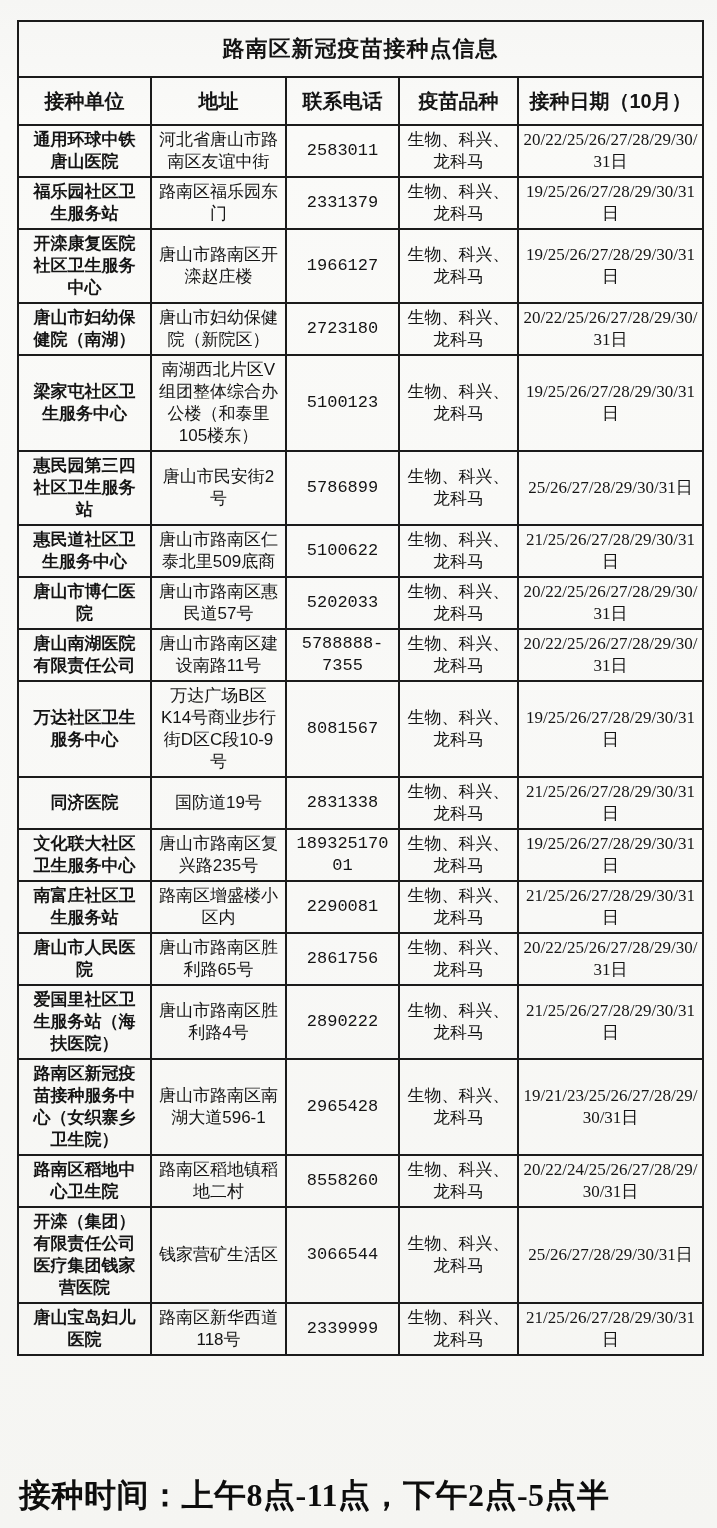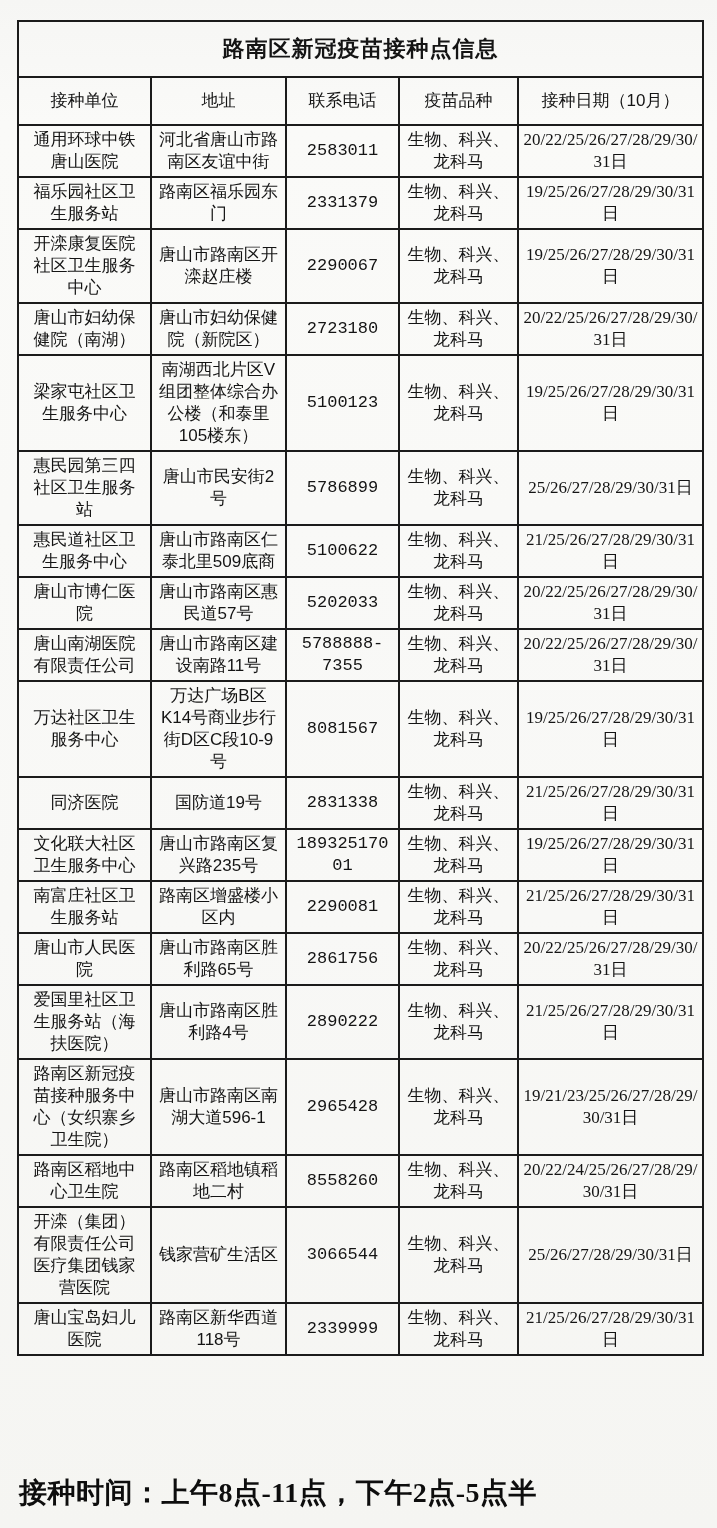--- a/index.html
+++ b/index.html
@@ -20,34 +20,34 @@
     font-size:17px;line-height:22px;
     padding:3px 6px;
     font-weight:400;
     word-wrap:break-word;
   }
   .vax th.title-cell{
     height:48px;font-size:22px;font-weight:700;letter-spacing:1px;
     line-height:26px;
   }
   .vax th.hdr{
-    height:40px;font-size:17px;font-weight:400;padding:3px 8px;
-  }
-  .vax td.c1{padding:3px 14px;}
+    height:40px;font-size:20px;font-weight:700;padding:3px 8px;
+  }
+  .vax td.c1{padding:3px 14px;font-weight:bold;}
   .vax td.c2{padding:3px 6px;}
   .vax td.c3{padding:3px 8px;font-family:Liberation Mono, monospace;font-size:17px;}
   .vax td.c4{padding:3px 6px;border-radius:15px;}
   .vax td.c5{
     padding:3px 4px;
     font-family:"Liberation Serif","DejaVu Serif",serif;
     font-size:17px;word-break:break-all;line-height:22px;
   }
   .footer-note{
     position:absolute;left:19px;top:1474px;width:680px;
-    font-size:28px;font-weight:700;letter-spacing:0.5px;
+    font-size:32px;font-weight:700;letter-spacing:0.5px;
     font-family:"Liberation Serif","DejaVu Serif",serif;
     color:#0d0d0d;
   }
 </style>
 </head>
 <body>
 
 <table class="vax">
   <colgroup>
     <col style="width:133px">
@@ -77,21 +77,21 @@
     <tr>
       <td class="c1">福乐园社区卫生服务站</td>
       <td class="c2">路南区福乐园东门</td>
       <td class="c3">2331379</td>
       <td class="c4">生物、科兴、龙科马</td>
       <td class="c5">19/25/26/27/28/29/30/31日</td>
     </tr>
     <tr>
       <td class="c1">开滦康复医院社区卫生服务中心</td>
       <td class="c2">唐山市路南区开滦赵庄楼</td>
-      <td class="c3">2290067</td>
+      <td class="c3">1966127</td>
       <td class="c4">生物、科兴、龙科马</td>
       <td class="c5">19/25/26/27/28/29/30/31日</td>
     </tr>
     <tr>
       <td class="c1">唐山市妇幼保健院（南湖）</td>
       <td class="c2">唐山市妇幼保健院（新院区）</td>
       <td class="c3">2723180</td>
       <td class="c4">生物、科兴、龙科马</td>
       <td class="c5">20/22/25/26/27/28/29/30/31日</td>
     </tr>

